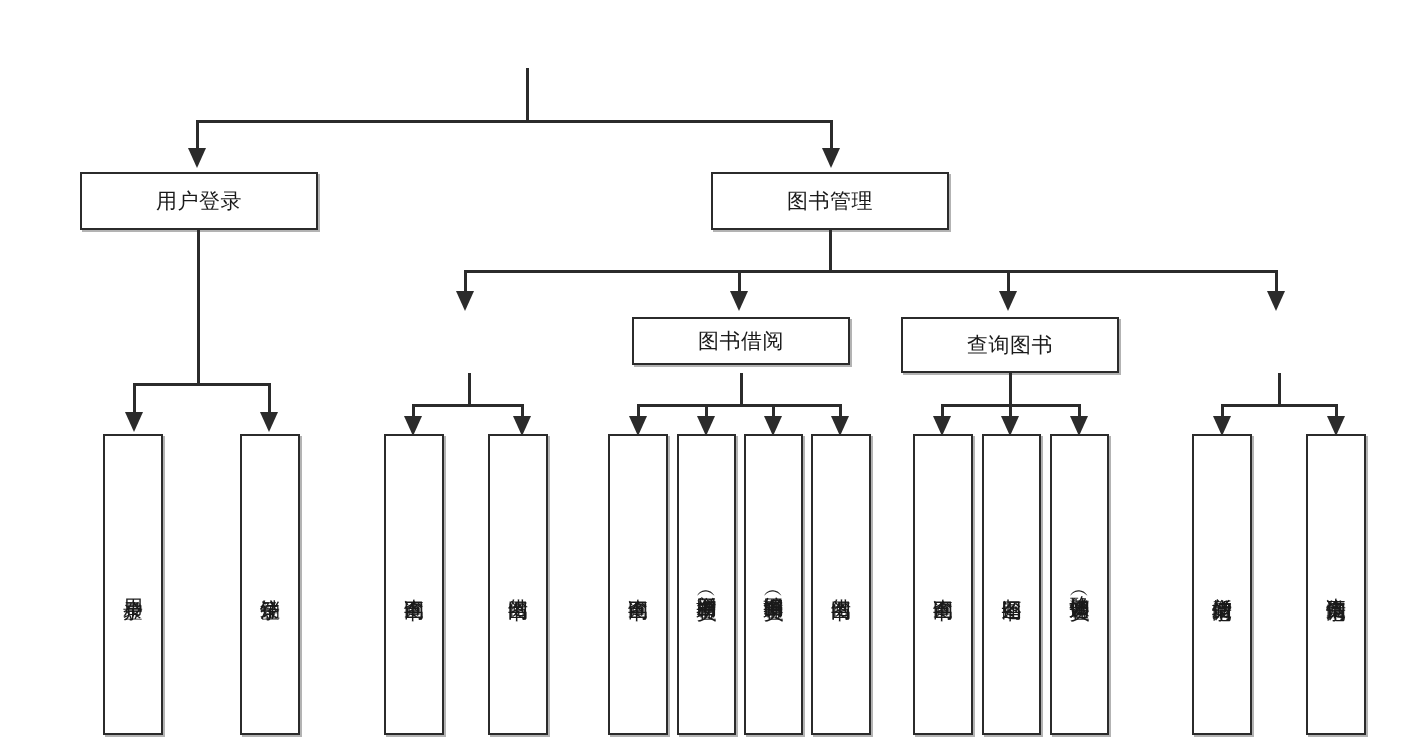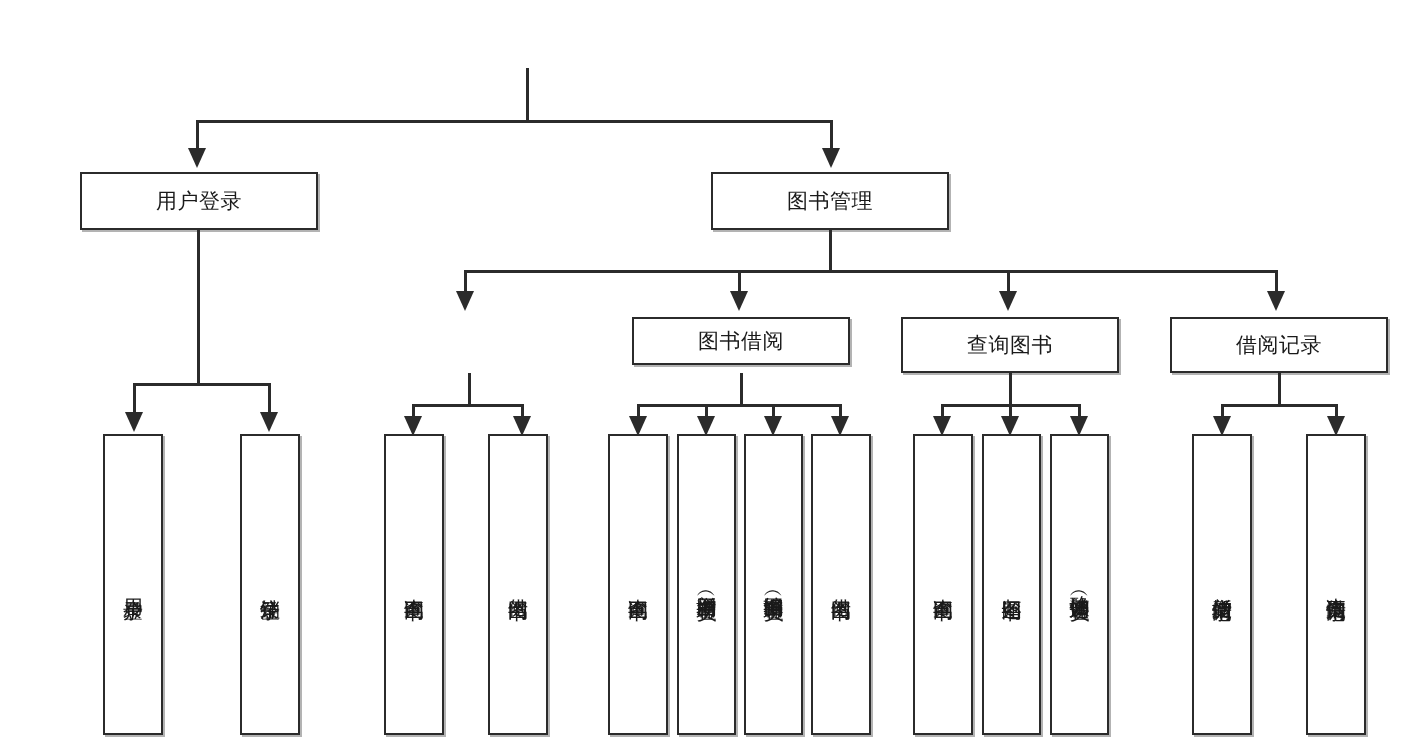--- a/index.html
+++ b/index.html
@@ -122,23 +122,20 @@
   <div class="arrow" style="left:999px; top:291px;"></div>
   <div class="conn vline" style="left:1275px; top:270px; width:3px; height:22px;"></div>
   <div class="arrow" style="left:1267px; top:291px;"></div>
 
   <div class="node horiz" style="left:632px; top:317px; width:218px; height:48px;align-items:center;">
     <span>图书借阅</span>
   </div>
   <div class="node horiz" style="left:901px; top:317px; width:218px; height:56px;">
     <span>查询图书</span>
   </div>
-  <div class="node horiz" style="left:1170px; top:317px; width:218px; height:56px;">
-    <span>借阅记录</span>
-  </div>
 
   <div class="conn vline" style="left:468px; top:373px; width:3px; height:33px;"></div>
   <div class="conn hline" style="left:412px; top:404px; width:112px; height:3px;"></div>
   <div class="conn vline" style="left:412px; top:404px; width:3px; height:16px;"></div>
   <div class="arrow" style="left:404px; top:416px;"></div>
   <div class="conn vline" style="left:521px; top:404px; width:3px; height:16px;"></div>
   <div class="arrow" style="left:513px; top:416px;"></div>
 
   <div class="conn vline" style="left:740px; top:373px; width:3px; height:33px;"></div>
   <div class="conn hline" style="left:637px; top:404px; width:204px; height:3px;"></div>

